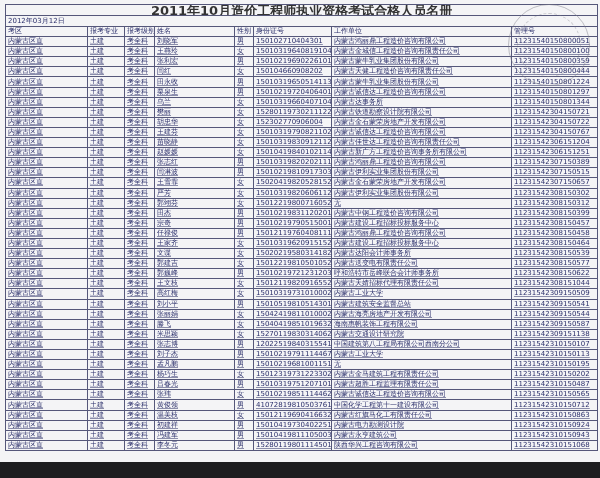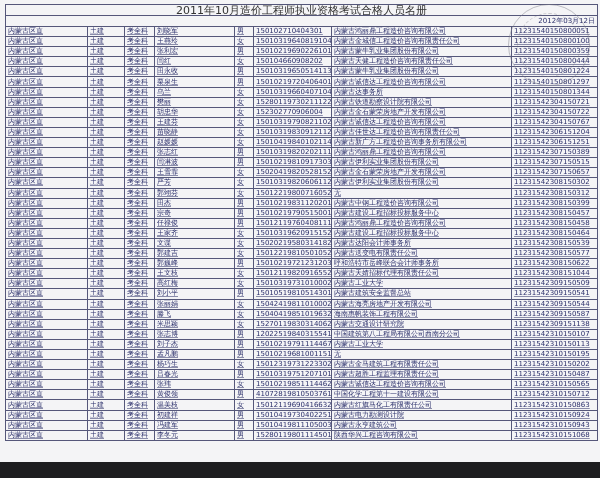--- a/index.html
+++ b/index.html
@@ -24,23 +24,23 @@
       padding: 0 2px;
       height: 9.1px;
       line-height: 9px;
       white-space: nowrap;
       overflow: hidden;
       text-decoration: underline;
       text-decoration-color: #8a8caa;
     }
     .title-row td {
       text-align: center; height: 10px; text-decoration: none;
-      font-size: 11px; color: #333;
-    }
-    .date-row td { text-align: right; height: 10px; text-decoration: none; }
+      font-size: 13px; color: #333; font-weight: bold;
+    }
+    .date-row td { text-align: left; height: 10px; text-decoration: none; }
     .hdr td { text-decoration: none; }
     .stamp {
       position: absolute; left: 508px; top: 4px; width: 80px; height: 80px;
       border-radius: 50%;
       border: 1px solid rgba(120,120,130,0.45);
       pointer-events: none;
     }
     .stamp::after {
       content: ""; position: absolute; left: 8px; top: 8px; right: 8px; bottom: 8px;
       border-radius: 50%; border: 1px dashed rgba(120,120,130,0.35);
@@ -65,20 +65,30 @@
         <col style="width:180px">
         <col style="width:86px">
     </colgroup>
     <tbody id="tbody">
       <tr class="title-row">
         <td colspan="8">2011年10月造价工程师执业资格考试合格人员名册</td>
       </tr>
       <tr class="date-row">
         <td colspan="8">2012年03月12日</td>
       </tr>
+      <tr class="hdr">
+        <td>考区</td>
+        <td>报考专业</td>
+        <td>报考级别</td>
+        <td>姓名</td>
+        <td>性别</td>
+        <td>身份证号</td>
+        <td>工作单位</td>
+        <td>管理号</td>
+      </tr>
     <tr>
           <td>内蒙古区直</td>
           <td>土建</td>
           <td>考全科</td>
           <td>刘晓军</td>
           <td>男</td>
           <td>150102710404301</td>
           <td>内蒙古鸿丽鼎工程造价咨询有限公司</td>
           <td>11231540150800051</td>
         </tr>

